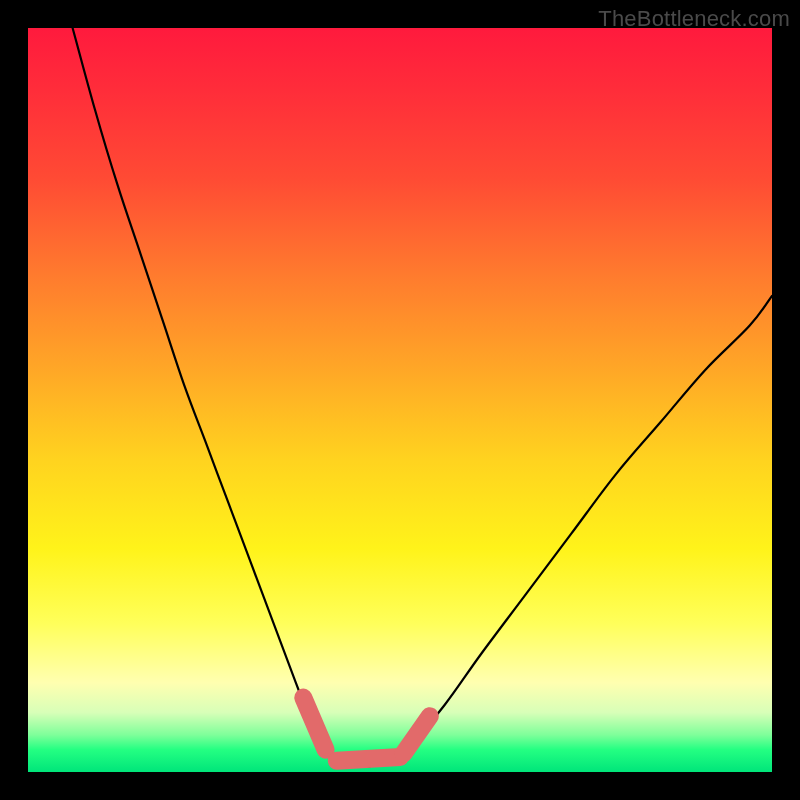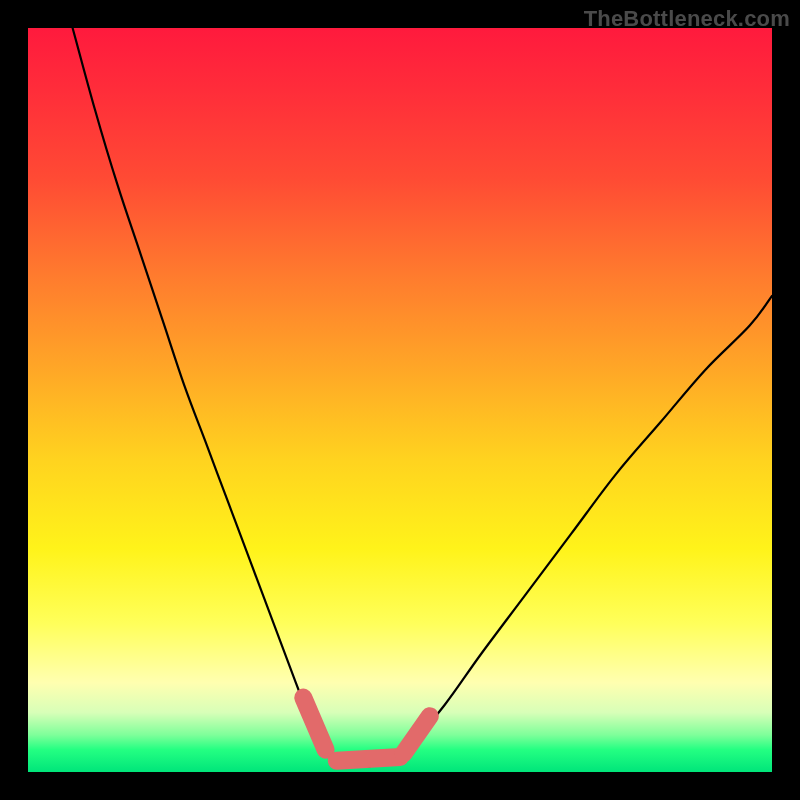--- a/index.html
+++ b/index.html
@@ -42,21 +42,21 @@
       #24ff82 97%,
       #00e57a 100%
     );
   }
   .watermark {
     position: absolute;
     top: 6px;
     right: 10px;
     color: #4a4a4a;
     font-size: 22px;
-    font-weight: 700;
+    font-weight: 400;
     letter-spacing: 0.2px;
     user-select: none;
   }
   svg.curves {
     position: absolute;
     left: 0;
     top: 0;
     width: 744px;
     height: 744px;
     overflow: visible;

